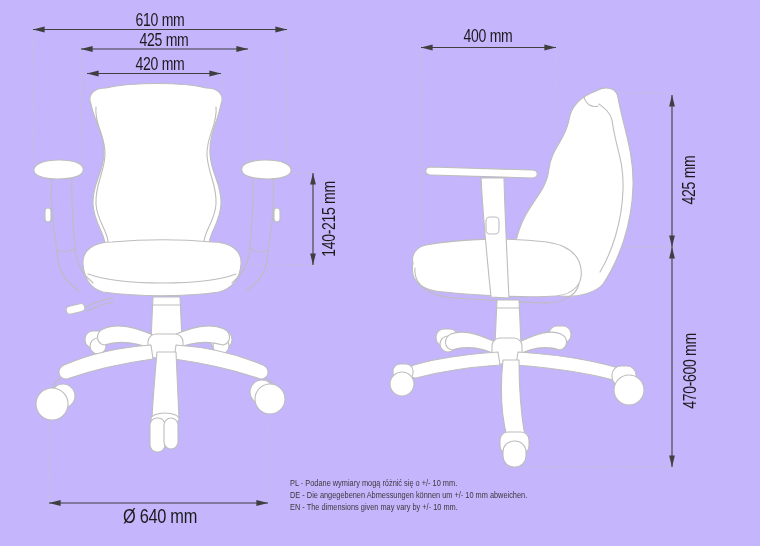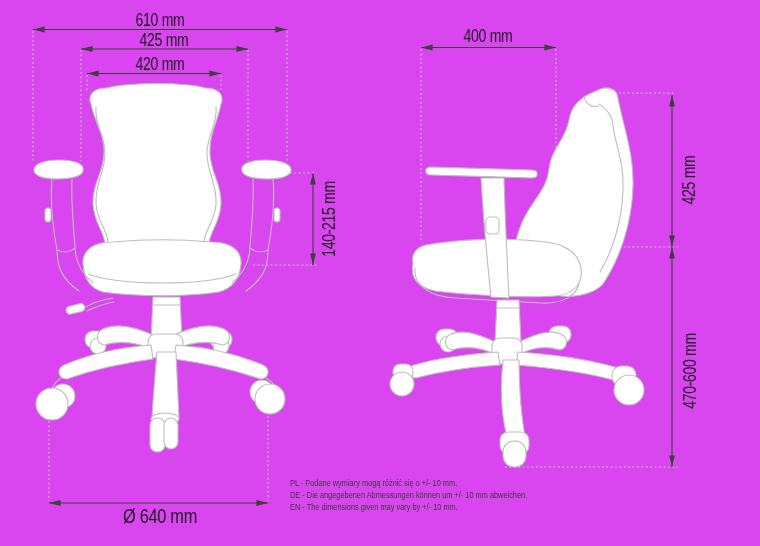--- a/index.html
+++ b/index.html
@@ -1,16 +1,16 @@
 <!DOCTYPE html>
 <html><head>
 <meta charset="utf-8">
 <style>
   html,body{margin:0;padding:0;background:#fff;}
-  .stage{position:relative;width:760px;height:546px;background:#d946ef;overflow:hidden;
+  .stage{position:relative;width:760px;height:546px;background:#c4b5fd;overflow:hidden;
          font-family:"Liberation Sans", sans-serif;}
   svg{display:block;}
   .chair path,.chair rect,.chair circle,.chair ellipse{stroke:#bdbdbd;stroke-width:1.1;fill:none;
     stroke-linecap:round;stroke-linejoin:round;}
   .chair .f{fill:#ffffff;}
   .ext line{stroke:#c6c6c6;stroke-width:1;stroke-dasharray:2 2.4;}
   .dims line{stroke:#3f3f3f;stroke-width:1.1;}
   .dim-label{fill:#1b1b1b;font-family:"Liberation Sans", sans-serif;font-size:18px;
     font-weight:400;letter-spacing:-0.4px;}
   .dim-label.big{font-size:21px;}

